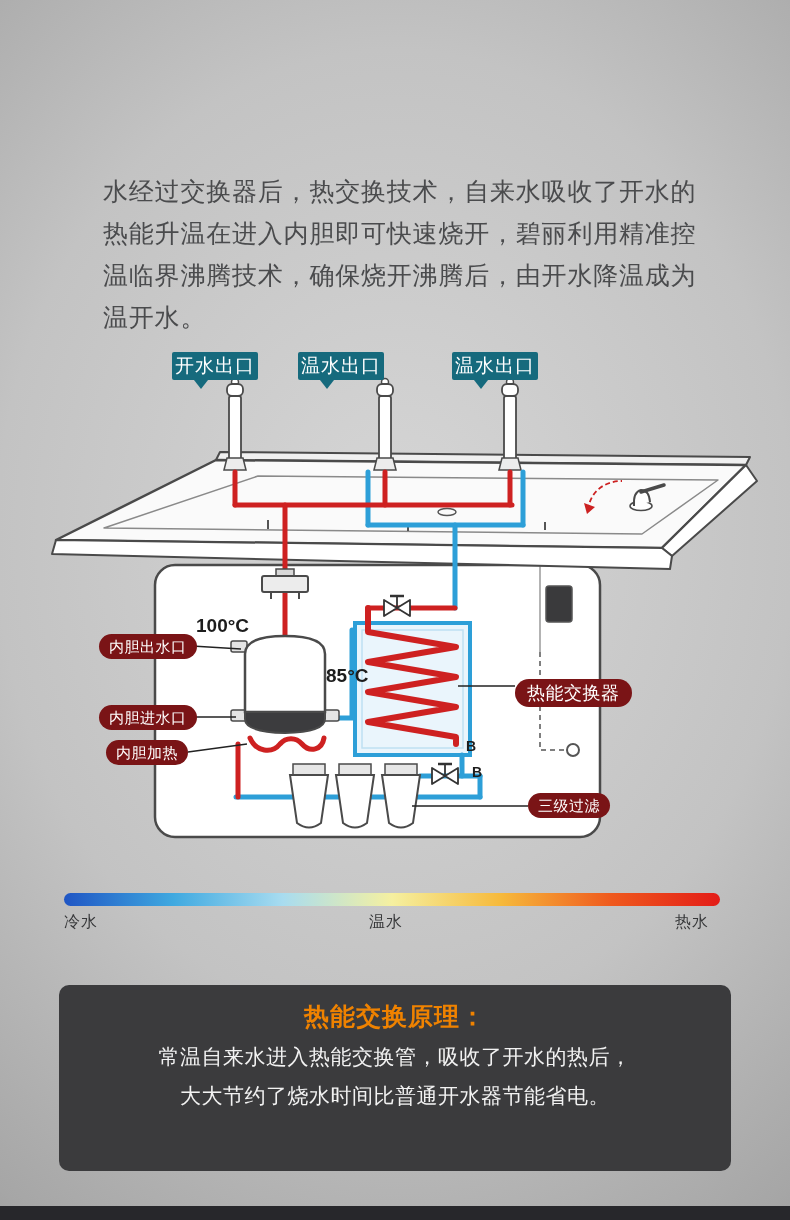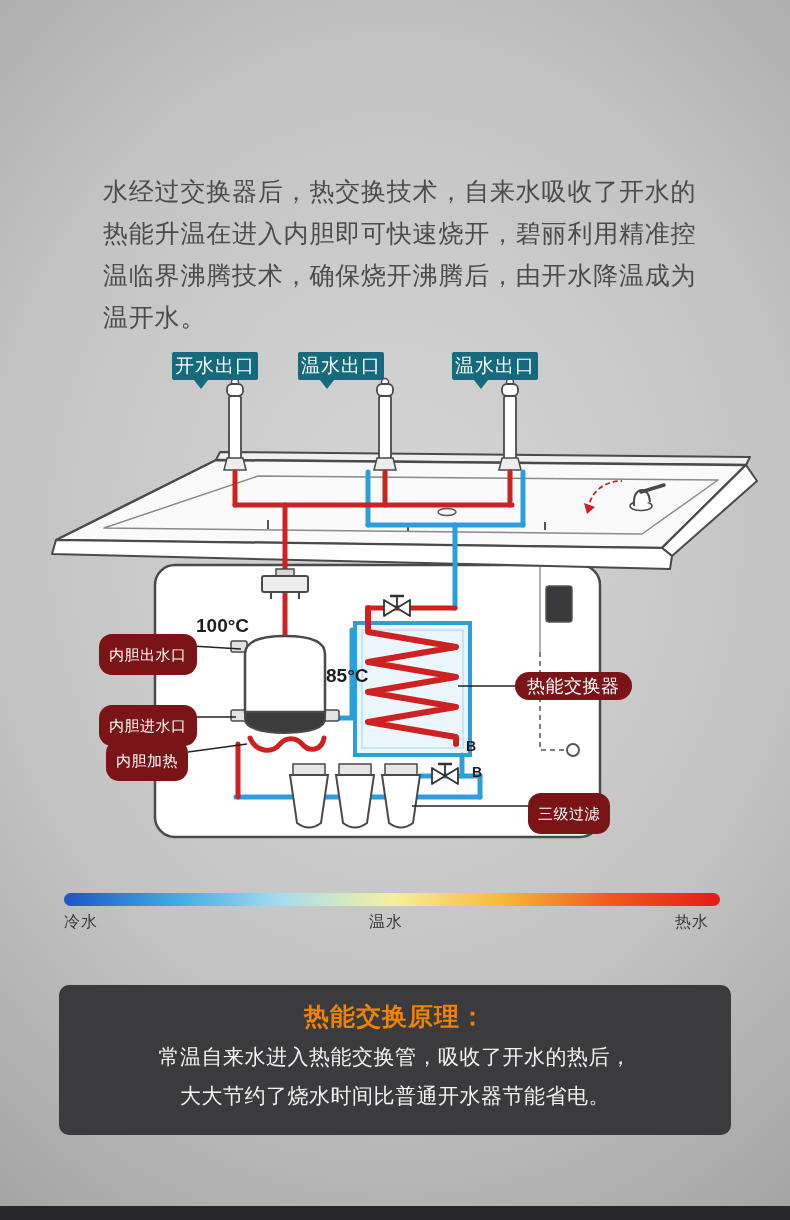--- a/index.html
+++ b/index.html
@@ -13,29 +13,29 @@
   .title .gap{margin-left:56px;}
   .intro{position:absolute;left:95px;top:162px;width:616px;margin:8px;font-size:25px;line-height:42px;letter-spacing:0.8px;color:#4a4b4d;}
   
   .diagram{position:absolute;left:0;top:340px;width:790px;height:545px;}
   .diagram svg{position:absolute;left:0;top:0;}
   svg text{font-family:"Liberation Sans","DejaVu Sans",sans-serif;}
   .outlet-label{position:absolute;top:12px;width:86px;height:28px;line-height:28px;text-align:center;
     color:#fff;font-size:19px;border-radius:2px;letter-spacing:1px;}
   .outlet-pointer{position:absolute;top:28px;left:22px;width:0;height:0;
     border-left:7px solid transparent;border-right:7px solid transparent;border-top:9px solid #166a7d;}
-  .callout{position:absolute;height:25px;line-height:25px;padding:8px 10px;border-radius:13px;
+  .callout{position:absolute;height:25px;line-height:25px;padding:0 10px;border-radius:13px;
     color:#fff;font-size:15px;white-space:nowrap;letter-spacing:0.5px;}
-  .callout.large{height:28px;line-height:28px;font-size:18px;border-radius:14px;padding:0 12px;}
+  .callout.large{height:28px;line-height:28px;font-size:18px;border-radius:14px;padding:0 12px;margin-top:7px;}
   
   .temp-bar{position:absolute;left:64px;top:893px;width:656px;height:13px;border-radius:7px;}
   .temp-labels span{position:absolute;top:912px;font-size:16px;color:#37383a;letter-spacing:1px;}
   .tl-cold{left:64px;} .tl-warm{left:369px;} .tl-hot{left:675px;}
   
-  .principle{position:absolute;left:59px;top:985px;width:672px;height:150px;background:#3b3b3d;border-radius:10px;text-align:center;}
+  .principle{position:absolute;left:59px;top:985px;width:672px;height:186px;background:#3b3b3d;border-radius:10px;text-align:center;}
   .principle-title{margin:15px 0 7px;font-size:25px;font-weight:bold;letter-spacing:1px;}
   .principle-line{margin:6px;font-size:21px;line-height:33px;color:#f2f2f2;letter-spacing:0.5px;}
   .bottom-strip{position:absolute;left:0;top:1206px;width:790px;height:14px;background:#27272b;}
 </style>
 </head>
 <body>
 
 <div class="page">
 
   <p class="intro">水经过交换器后，热交换技术，自来水吸收了开水的热能升温在进入内胆即可快速烧开，碧丽利用精准控温临界沸腾技术，确保烧开沸腾后，由开水降温成为温开水。</p>

